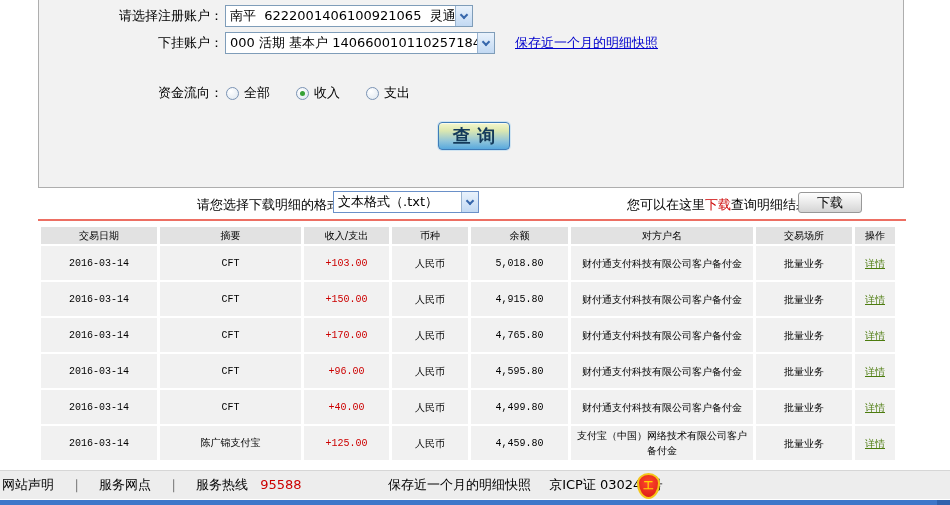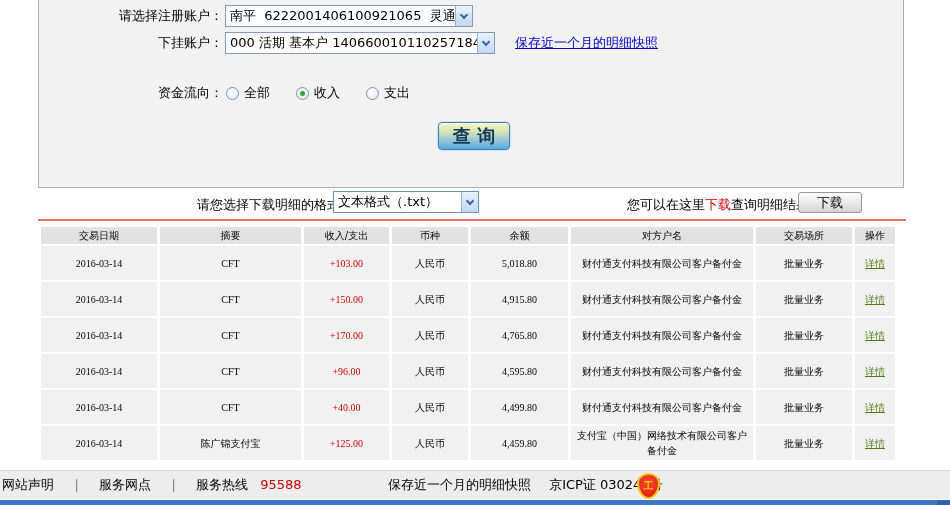--- a/index.html
+++ b/index.html
@@ -57,21 +57,21 @@
     font-family:inherit; font-size:13px; color:#000; cursor:pointer;
   }
   
   .red-line { position:absolute; left:38px; top:219px; width:868px; height:2px; background:#ed6f63; }
   table.tx { position:absolute; left:38px; top:225px; width:860px;
              border-collapse:separate; border-spacing:3px 2px; table-layout:fixed; font-size:10px; }
   table.tx th { background:#e2e2e2; height:17px; font-weight:normal; text-align:center; padding:0; }
   table.tx td { background:#f1f1f1; height:34px; text-align:center; vertical-align:middle;
                 padding:0 2px; line-height:15px; }
   td.c-date, td.c-amount, td.c-balance, td.c-summary {
-    font-family:Liberation Serif, serif; }
+    font-family:Liberation Mono, monospace; }
   td.c-amount { color:#cc0000; }
   td.c-action a { color:#4d7c0f; cursor:pointer; }
   
   .footer { position:absolute; left:0; top:470px; width:950px; height:29px;
             background:#ededed; border-top:1px solid #d6d6d6; line-height:28px;padding-left:42px; }
   .f-left { position:absolute; left:0; top:0; }
   .f-left a { color:#000; text-decoration:none; cursor:pointer; margin:0 2px; }
   .fsep { margin:0 10px; color:#555; }
   .hl-label { margin-left:2px; }
   .hotline { color:#cc0000; margin-left:8px; }

